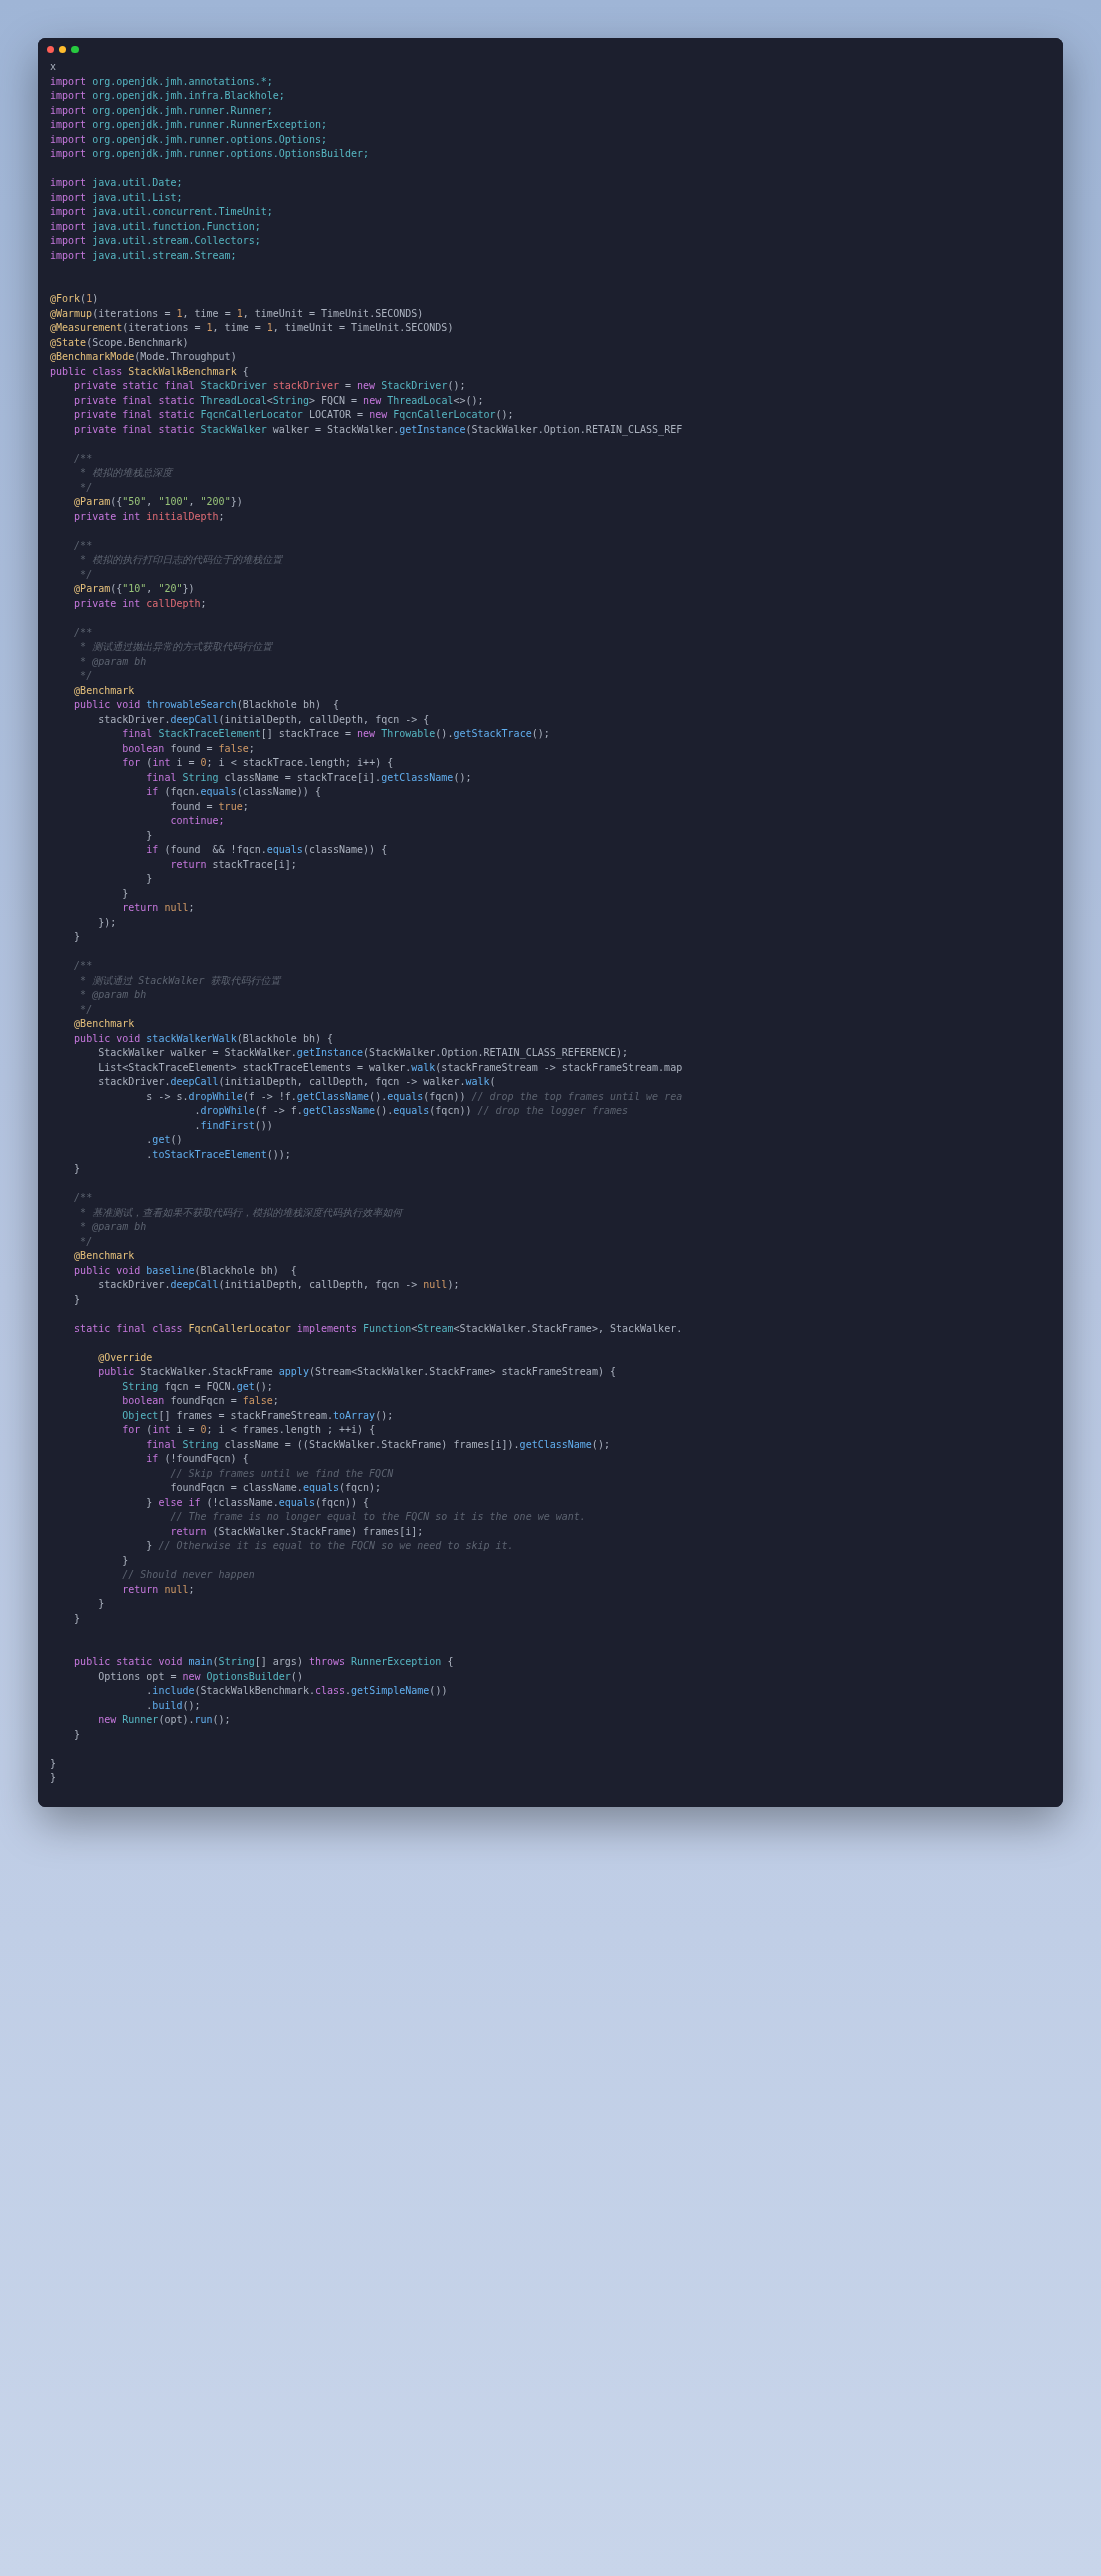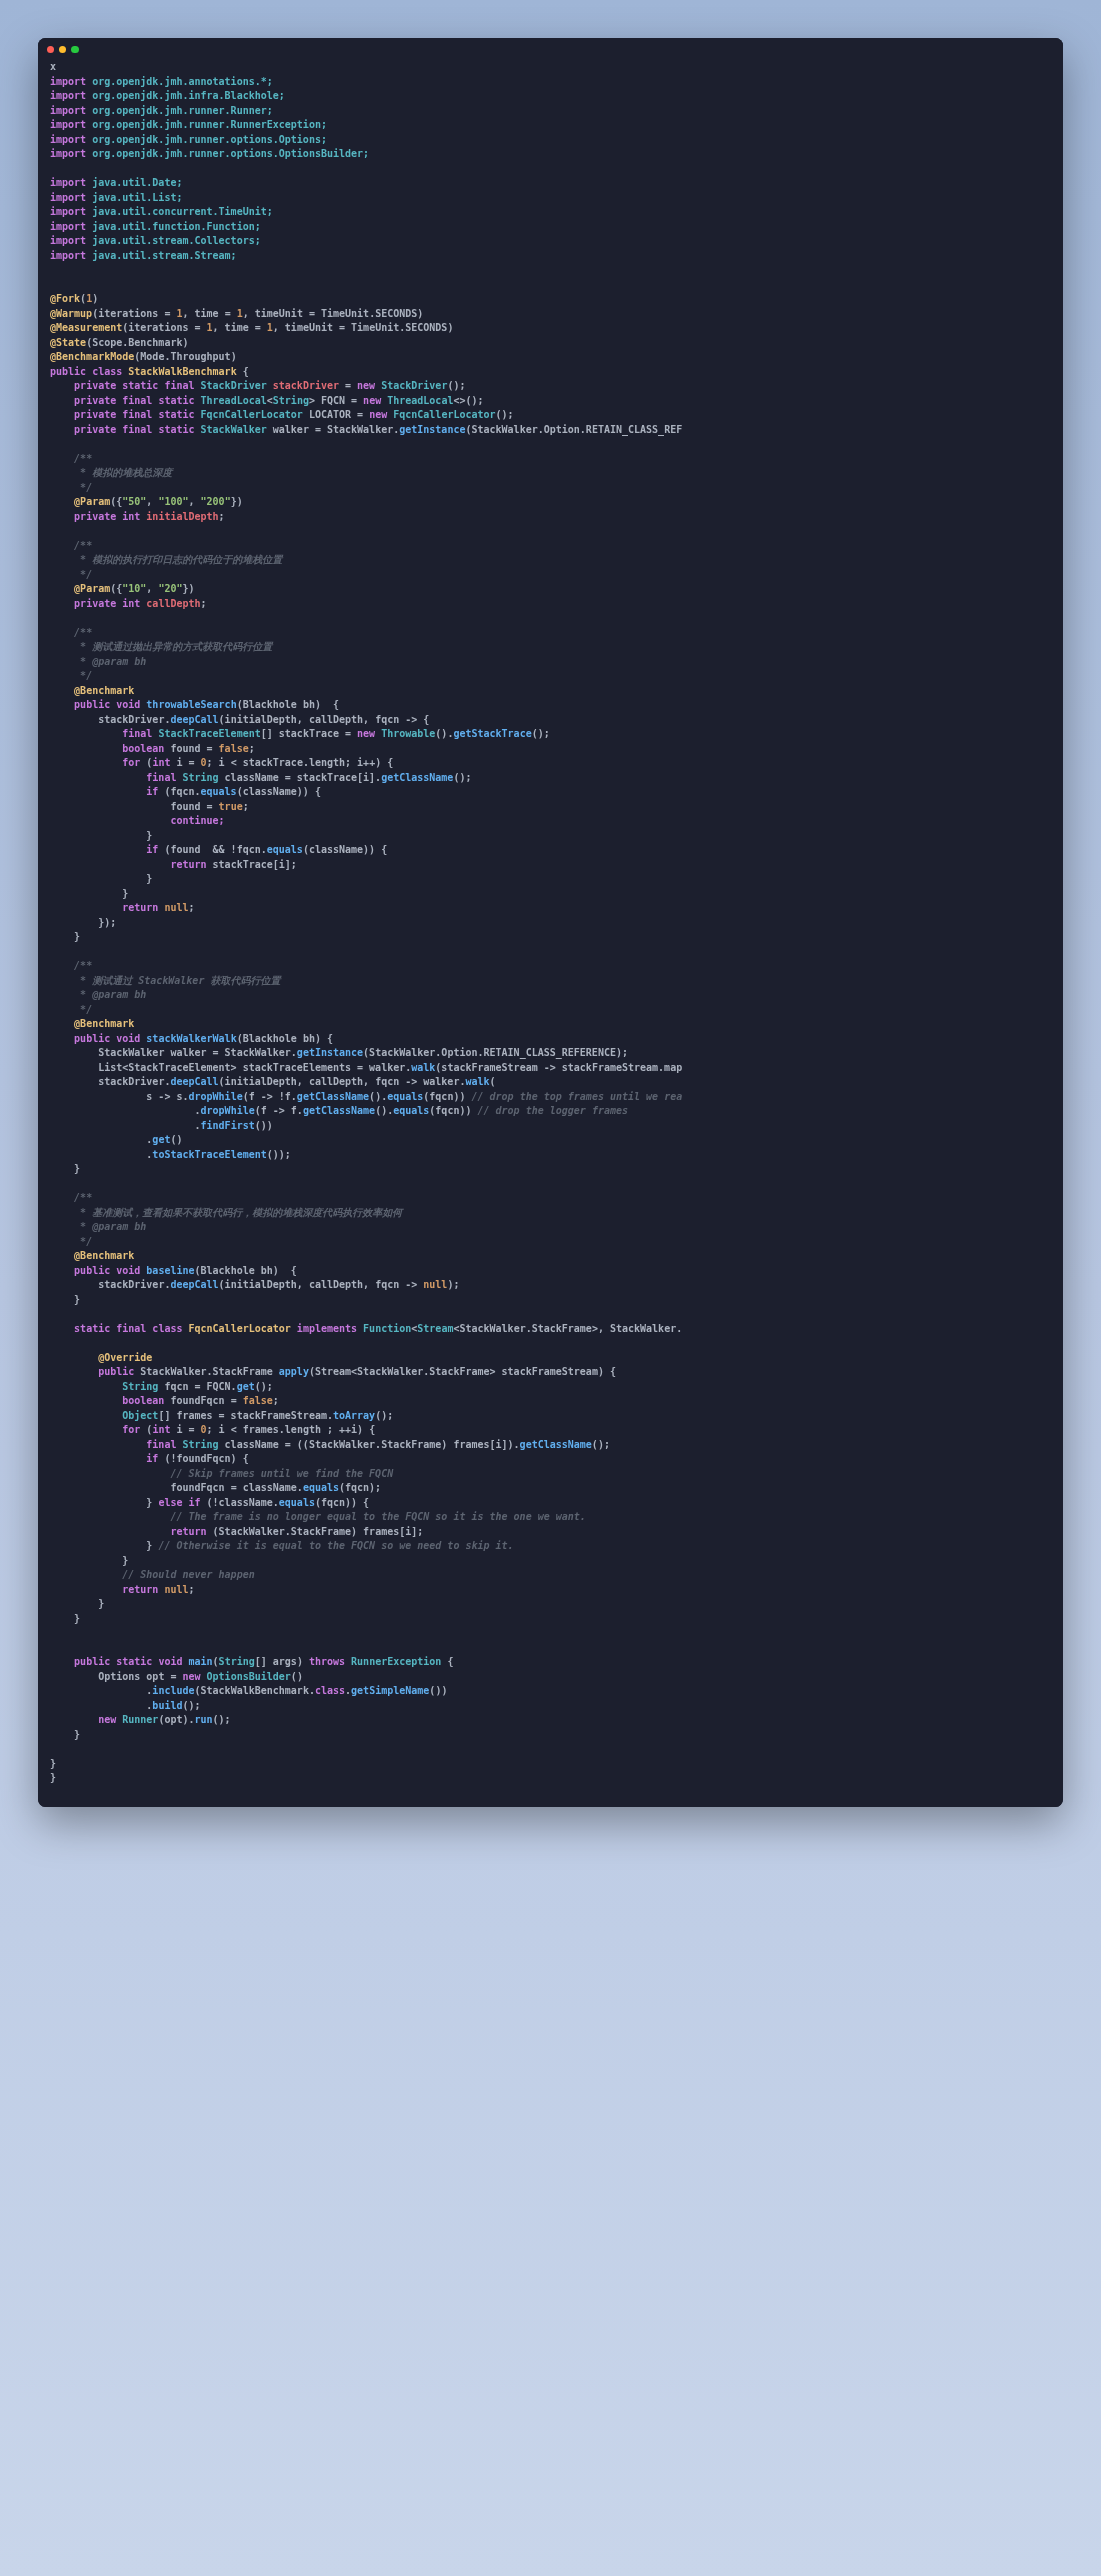--- a/index.html
+++ b/index.html
@@ -32,21 +32,20 @@
   }
   .red { background: #ff5f56; }
   .yellow { background: #ffbd2e; }
   .green { background: #27c93f; }
   .code-area {
     padding: 4.3px 12px 21.5px 12px;
     color: #abb2bf;
     white-space: pre;
     overflow-x: hidden;
     background: #1c1f2e;
-    font-weight: bold;
   }
   .kw { color: #c678dd; }      
   .cls { color: #56b6c2; }     
   .str { color: #98c379; }     
   .num { color: #d19a66; }     
   .bool { color: #d19a66; }    
   .cmt { color: #5c6370; font-style: italic; } 
   .ann { color: #e5c07b; }     
   .fn  { color: #61afef; }     
   .id  { color: #e06c75; }     

